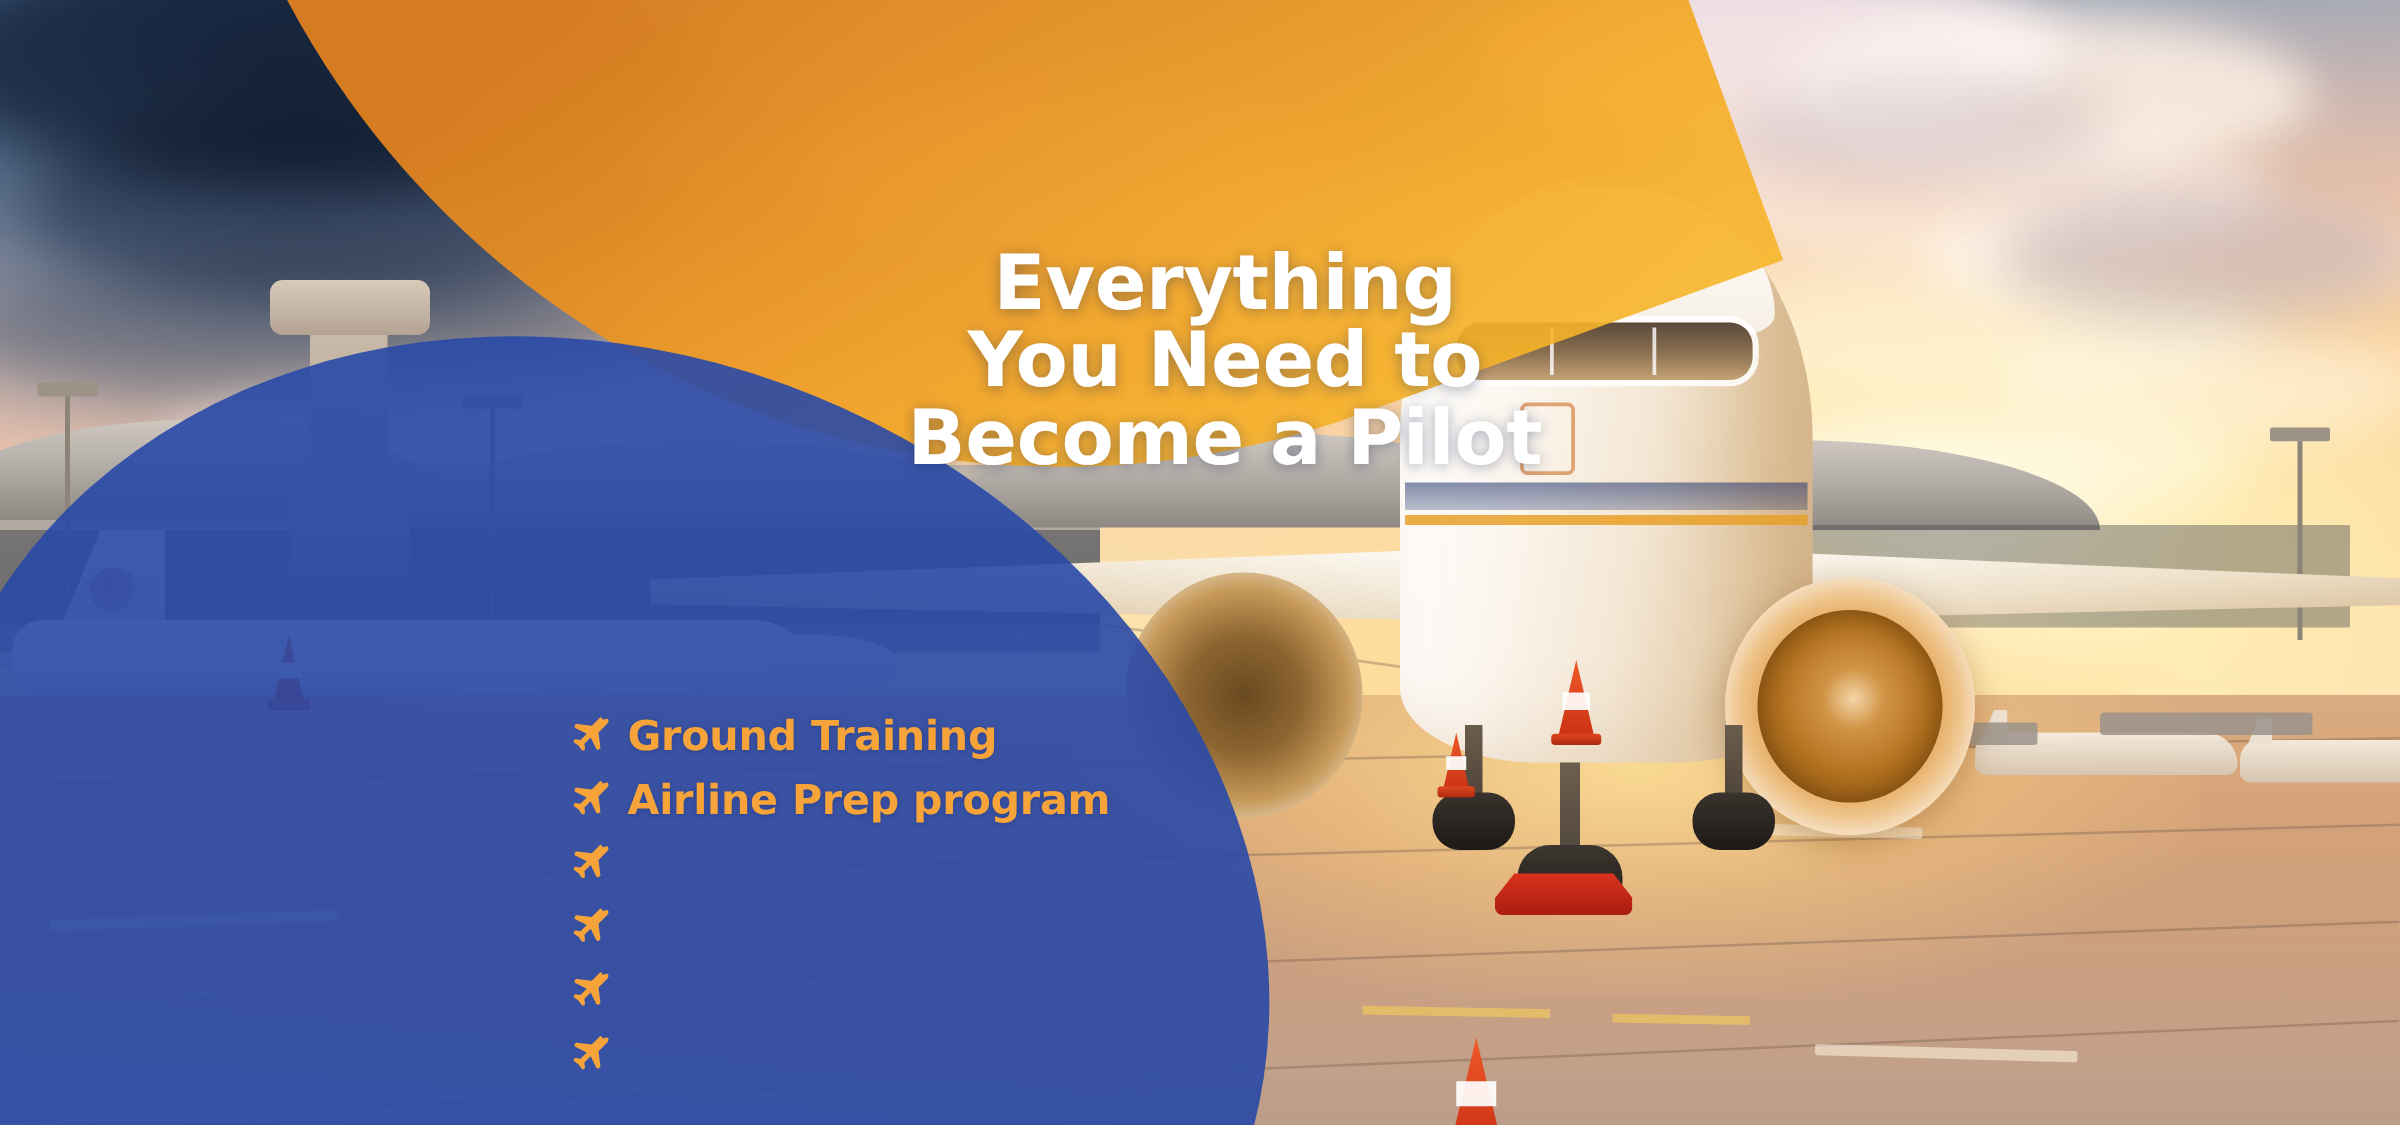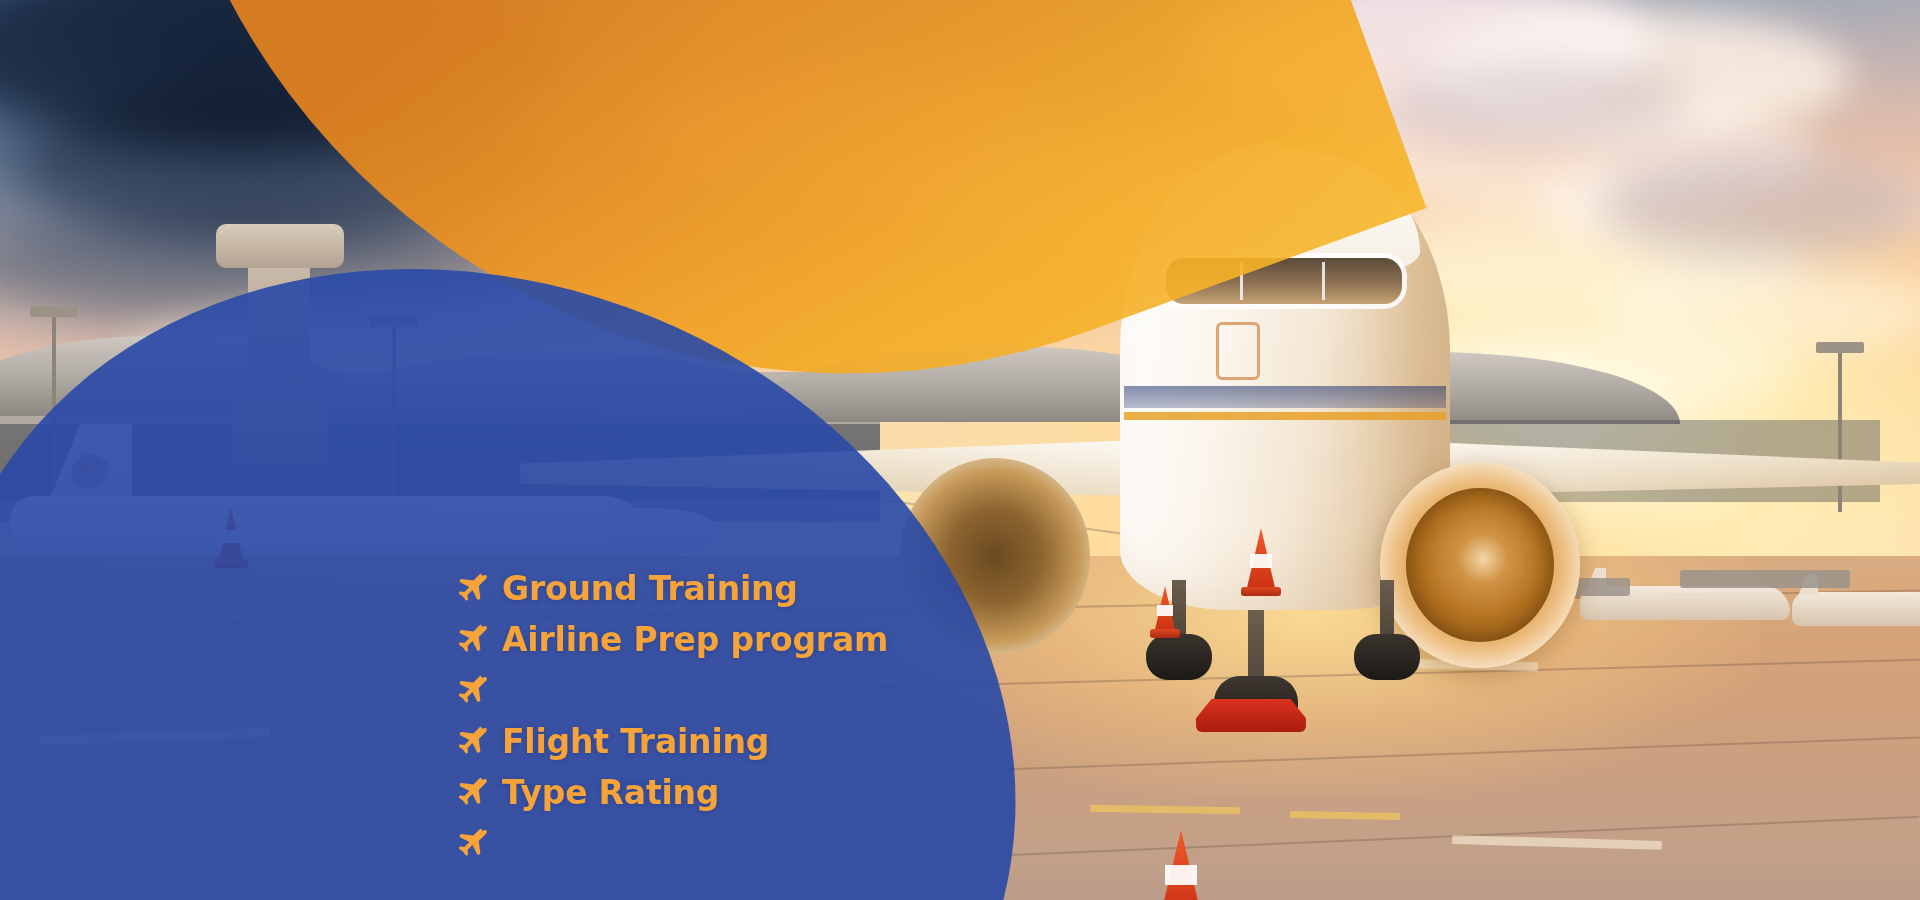--- a/index.html
+++ b/index.html
@@ -431,20 +431,25 @@
         <b style="top:40%"></b>
     </div>
   </div>
 
   <div class="orange-shape"></div>
 
   <div class="blue-wrap">
     <div class="blue-shape"></div>
   </div>
 
+  <div class="headline">
+    <span class="ln">Everything</span>
+    <span class="ln">You Need to</span>
+    <span class="ln">Become a Pilot</span>
+  </div>
 
   <div class="bullets">
 
     <div class="bullet">
       <svg class="plane-ico" viewBox="0 0 36 30">
         <g fill="#f6a33a">
           <path d="M30.8 3.0c1.1-1.1 2.9-1.3 3.6-0.6 0.7 0.7 0.5 2.5-0.6 3.6l-7.0 7.0 1.5 12.0c0.1 0.6-0.2 1.0-0.7 1.2l-1.2 0.5c-0.5 0.2-1.0 0-1.3-0.5l-4.6-9.2-5.0 5.0 0.5 3.9c0.1 0.5-0.1 0.9-0.5 1.1l-0.8 0.4c-0.4 0.2-0.9 0.1-1.2-0.3l-2.6-3.6-3.6-2.6c-0.4-0.3-0.5-0.8-0.3-1.2l0.4-0.8c0.2-0.4 0.6-0.6 1.1-0.5l3.9 0.5 5.0-5.0-9.2-4.6c-0.5-0.3-0.7-0.8-0.5-1.3l0.5-1.2c0.2-0.5 0.6-0.8 1.2-0.7l12.0 1.5 7.0-7.0z"></path>
         </g>
       </svg>
       <span class="blabel">Ground Training</span>
@@ -466,30 +471,28 @@
         </g>
       </svg>
     </div>
 
     <div class="bullet">
       <svg class="plane-ico" viewBox="0 0 36 30">
         <g fill="#f6a33a">
           <path d="M30.8 3.0c1.1-1.1 2.9-1.3 3.6-0.6 0.7 0.7 0.5 2.5-0.6 3.6l-7.0 7.0 1.5 12.0c0.1 0.6-0.2 1.0-0.7 1.2l-1.2 0.5c-0.5 0.2-1.0 0-1.3-0.5l-4.6-9.2-5.0 5.0 0.5 3.9c0.1 0.5-0.1 0.9-0.5 1.1l-0.8 0.4c-0.4 0.2-0.9 0.1-1.2-0.3l-2.6-3.6-3.6-2.6c-0.4-0.3-0.5-0.8-0.3-1.2l0.4-0.8c0.2-0.4 0.6-0.6 1.1-0.5l3.9 0.5 5.0-5.0-9.2-4.6c-0.5-0.3-0.7-0.8-0.5-1.3l0.5-1.2c0.2-0.5 0.6-0.8 1.2-0.7l12.0 1.5 7.0-7.0z"></path>
         </g>
       </svg>
-      <span class="blabel">Flight Training</span>
     </div>
 
     <div class="bullet">
       <svg class="plane-ico" viewBox="0 0 36 30">
         <g fill="#f6a33a">
           <path d="M30.8 3.0c1.1-1.1 2.9-1.3 3.6-0.6 0.7 0.7 0.5 2.5-0.6 3.6l-7.0 7.0 1.5 12.0c0.1 0.6-0.2 1.0-0.7 1.2l-1.2 0.5c-0.5 0.2-1.0 0-1.3-0.5l-4.6-9.2-5.0 5.0 0.5 3.9c0.1 0.5-0.1 0.9-0.5 1.1l-0.8 0.4c-0.4 0.2-0.9 0.1-1.2-0.3l-2.6-3.6-3.6-2.6c-0.4-0.3-0.5-0.8-0.3-1.2l0.4-0.8c0.2-0.4 0.6-0.6 1.1-0.5l3.9 0.5 5.0-5.0-9.2-4.6c-0.5-0.3-0.7-0.8-0.5-1.3l0.5-1.2c0.2-0.5 0.6-0.8 1.2-0.7l12.0 1.5 7.0-7.0z"></path>
         </g>
       </svg>
-      <span class="blabel">Type Rating</span>
     </div>
 
     <div class="bullet">
       <svg class="plane-ico" viewBox="0 0 36 30">
         <g fill="#f6a33a">
           <path d="M30.8 3.0c1.1-1.1 2.9-1.3 3.6-0.6 0.7 0.7 0.5 2.5-0.6 3.6l-7.0 7.0 1.5 12.0c0.1 0.6-0.2 1.0-0.7 1.2l-1.2 0.5c-0.5 0.2-1.0 0-1.3-0.5l-4.6-9.2-5.0 5.0 0.5 3.9c0.1 0.5-0.1 0.9-0.5 1.1l-0.8 0.4c-0.4 0.2-0.9 0.1-1.2-0.3l-2.6-3.6-3.6-2.6c-0.4-0.3-0.5-0.8-0.3-1.2l0.4-0.8c0.2-0.4 0.6-0.6 1.1-0.5l3.9 0.5 5.0-5.0-9.2-4.6c-0.5-0.3-0.7-0.8-0.5-1.3l0.5-1.2c0.2-0.5 0.6-0.8 1.2-0.7l12.0 1.5 7.0-7.0z"></path>
         </g>
       </svg>
     </div>
 

